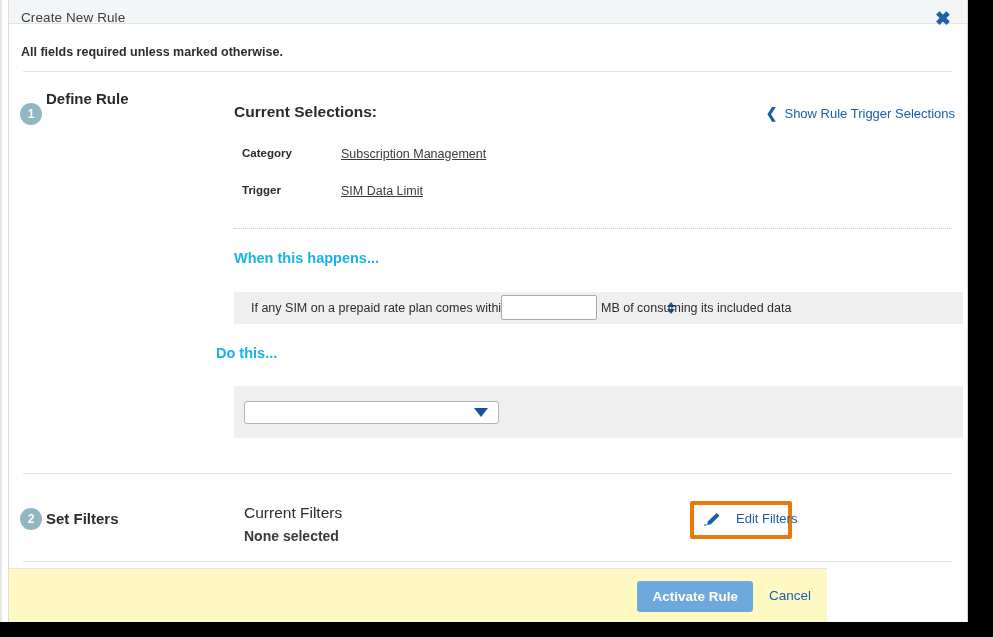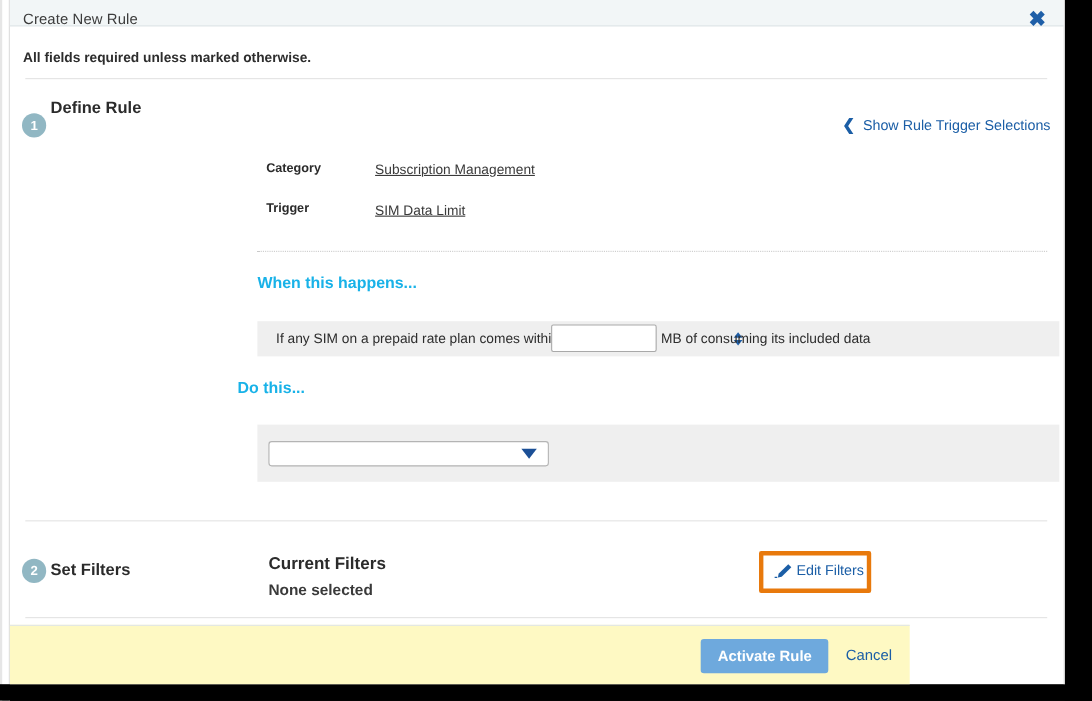--- a/index.html
+++ b/index.html
@@ -274,21 +274,21 @@
   }
 
   
   .s2-badge { left: 11px; top: 508px; }
   .s2-label { left: 37px; top: 510px; }
 
   .cur-filters-title {
     position: absolute;
     left: 235px; top: 504px;
     font-size: 15.5px;
-    font-weight: bold;
+    font-weight: normal;
     color: #2b2b2b;
   }
   .cur-filters-none {
     position: absolute;
     left: 235px; top: 528px;
     font-size: 14px;
     color: #3a3a3a;
     font-weight: bold;
   }
 
@@ -296,21 +296,21 @@
   .highlight-box {
     position: absolute;
     left: 681px; top: 501px;
     width: 102px; height: 38px;
     border: 4px solid #e8790c;
     border-radius: 2px;
   }
   .edit-filters-link {
     position: absolute;
     left: 695px; top: 511px;
-    display: flex; align-items: center; gap: 3px;
+    display: flex; align-items: center; gap: 15px;
     font-size: 13px;
     color: #1b5ea6;
     cursor: pointer;
     white-space: nowrap;
   }
   .pencil-icon { display: block; }
 
   .hr-bot {
     position: absolute;
     left: 14px; top: 561px;
@@ -367,20 +367,21 @@
       <div class="dialog-title">Create New Rule</div>
       <div class="close-btn">✖</div>
     </div>
 
     <div class="required-note">All fields required unless marked otherwise.</div>
     <div class="hr-top"></div>
 
     <div class="step-badge s1-badge">1</div>
     <div class="step-label s1-label">Define Rule</div>
 
+    <div class="cur-sel-title">Current Selections:</div>
 
     <div class="show-trigger-link">
       <span class="chev-left">❮</span>
       <span>Show Rule Trigger Selections</span>
     </div>
 
     <div class="kv-key k-cat">Category</div>
     <div class="kv-val v-cat">Subscription Management</div>
     <div class="kv-key k-trg">Trigger</div>
     <div class="kv-val v-trg">SIM Data Limit</div>

